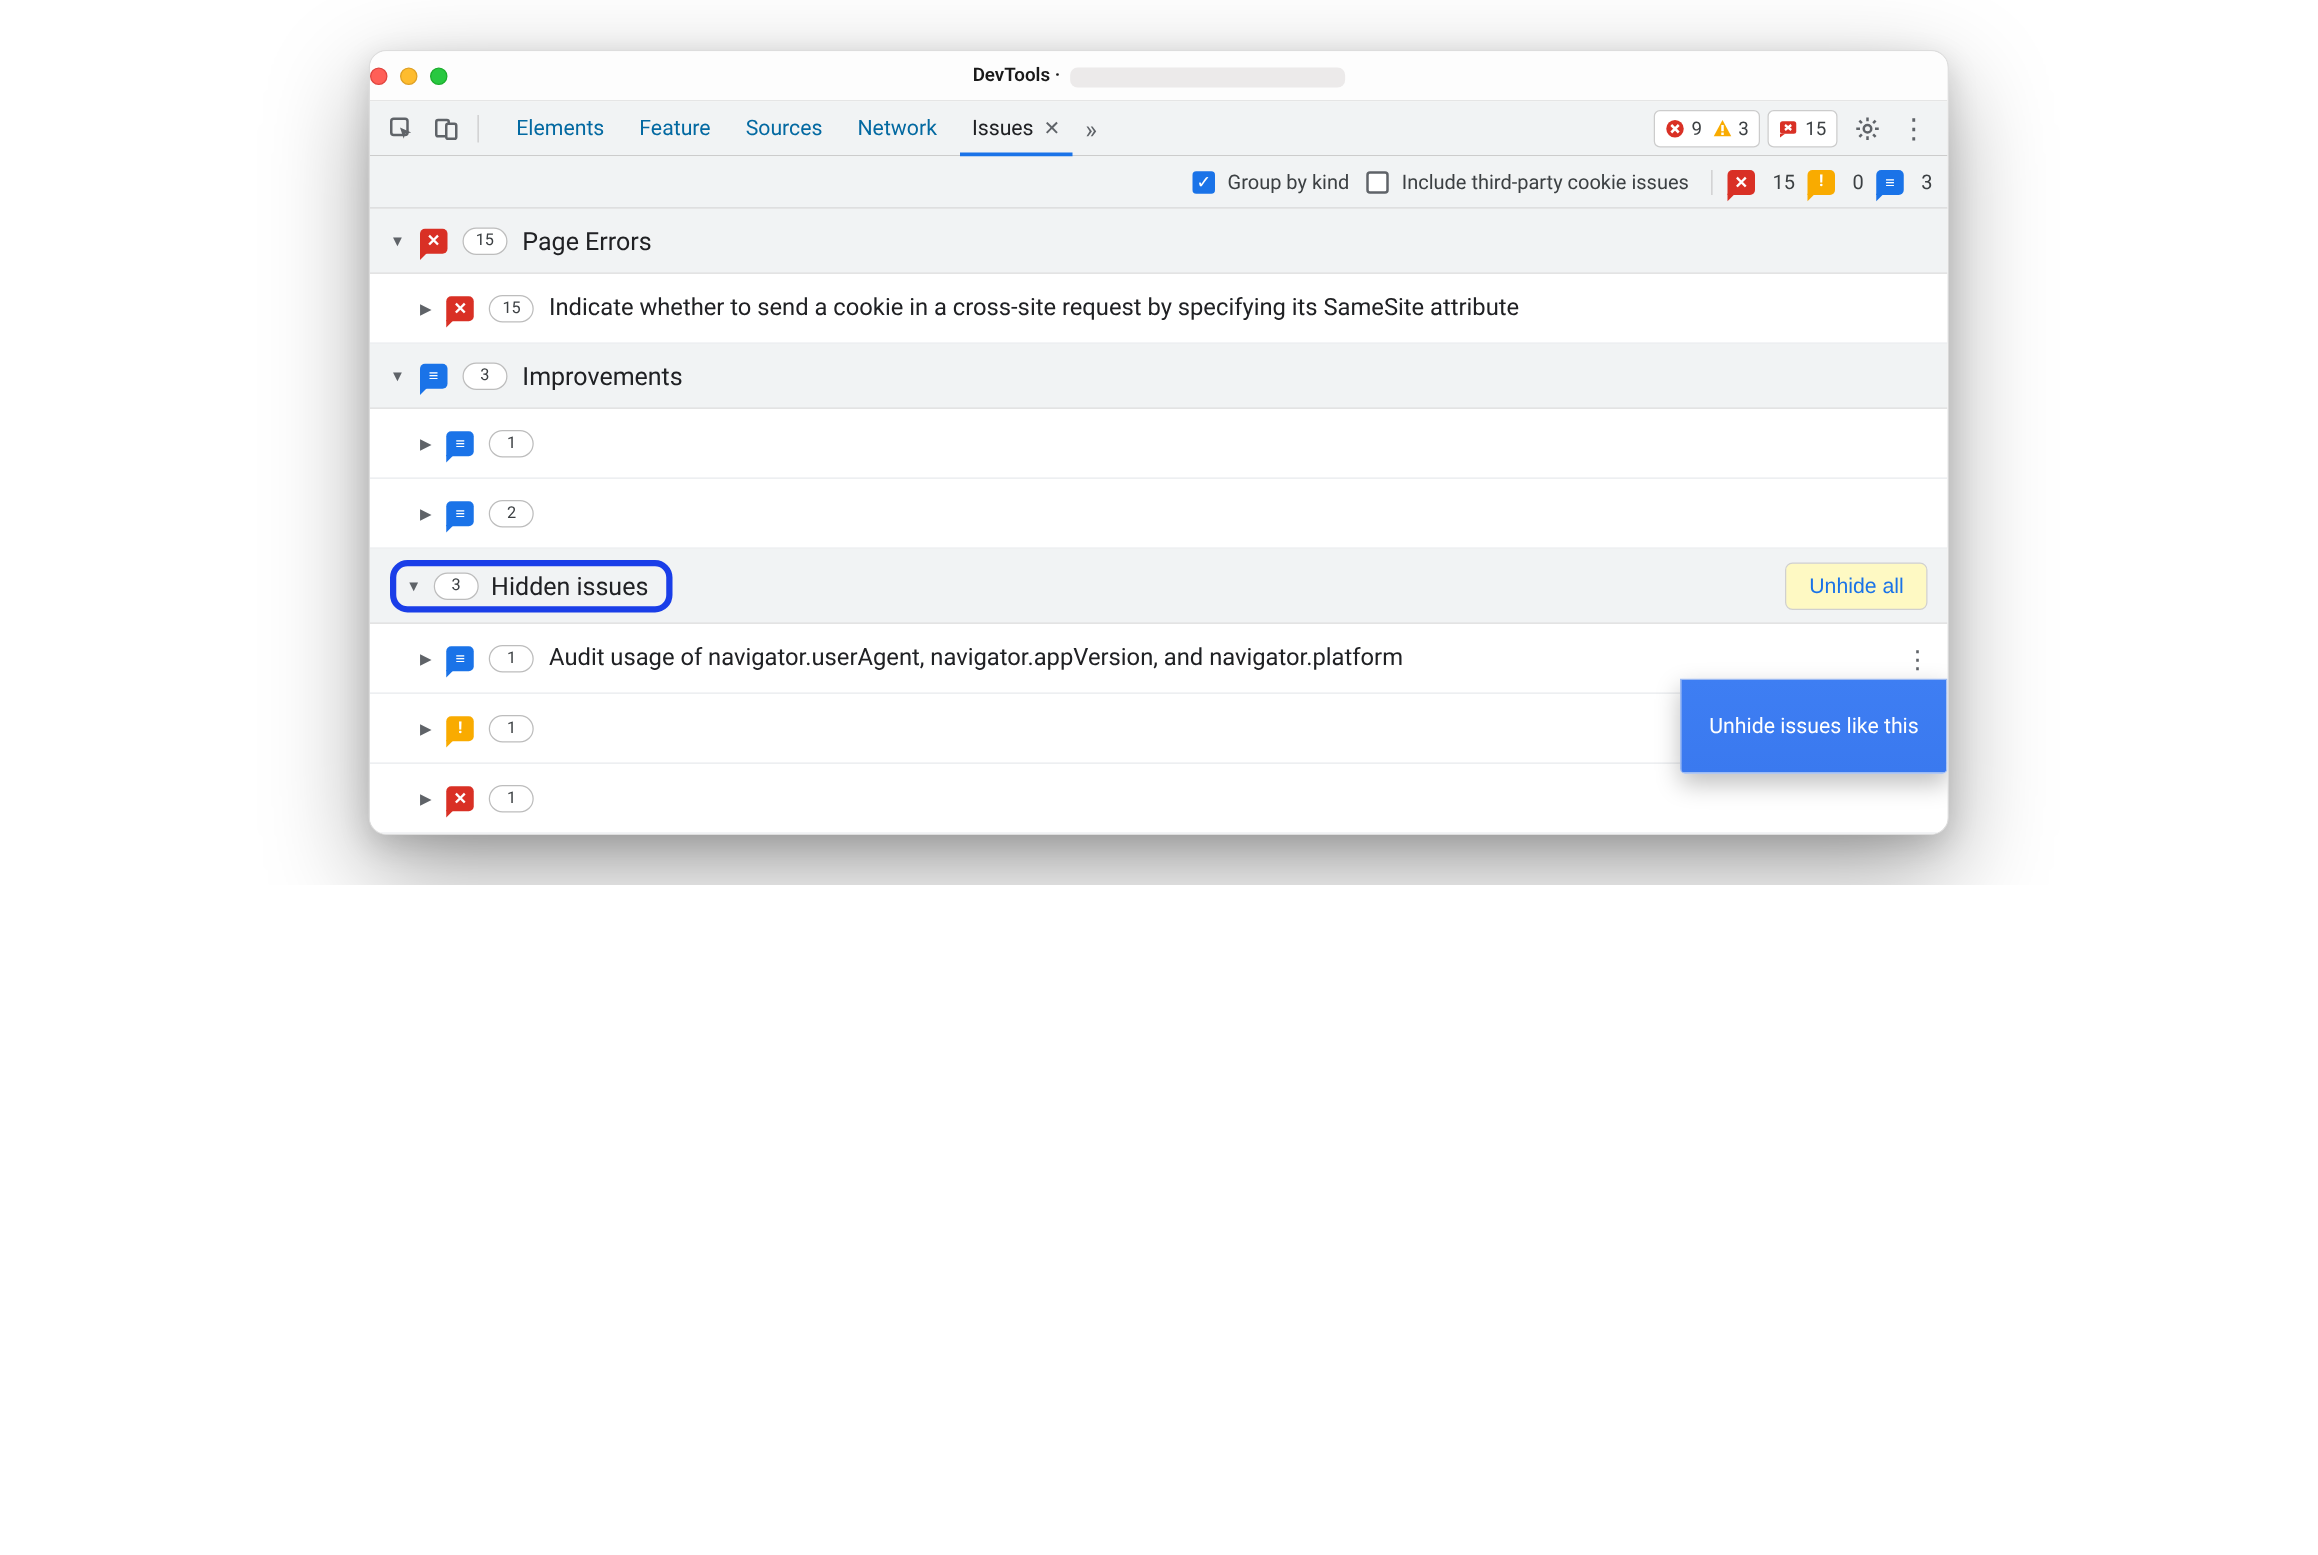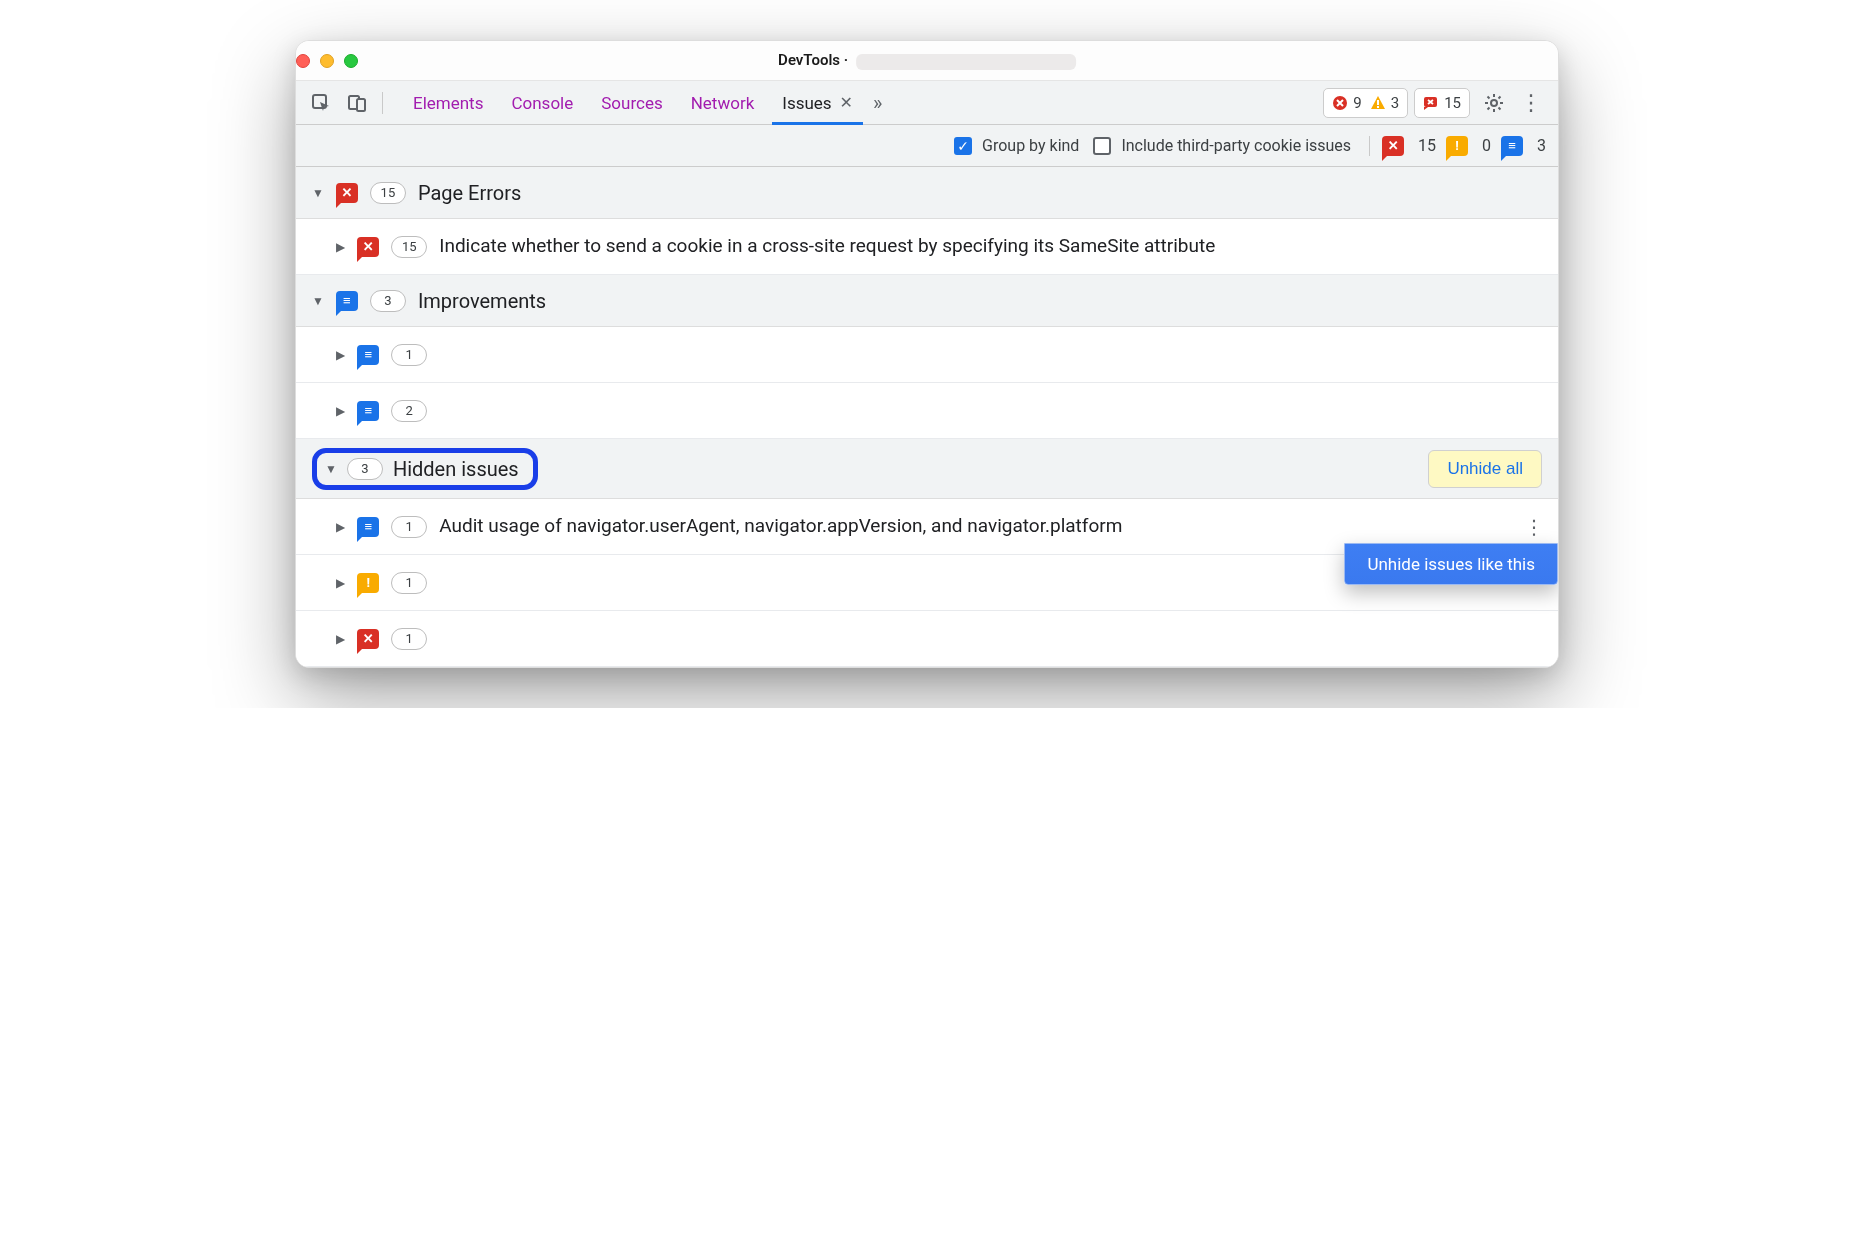--- a/index.html
+++ b/index.html
@@ -67,21 +67,21 @@
     width: 30px; height: 30px;
     color: #5f6368;
   }
   .vdiv { width: 1px; height: 22px; background: #c9c9c9; margin: 0 4px; }
   .tabs { display: flex; align-items: center; gap: 0; margin-left: 6px; }
   .tab {
     padding: 0 14px;
     height: 44px;
     display: inline-flex;
     align-items: center;
-    color: #a21caf;
+    color: #0369a1;
     font-size: 17px;
     position: relative;
     gap: 8px;
   }
   .tab.active {
     color: #202124;
   }
   .tab.active::after {
     content: '';
     position: absolute;
@@ -220,21 +220,21 @@
     font-weight: 500;
   }
   
   .context-menu {
     position: absolute;
     right: 0;
     top: 44px;
     background: linear-gradient(#3e7ef3,#3a79ef);
     color: #fff;
     font-size: 17px;
-    padding: 10px 22px;
+    padding: 27px 22px;
     border-radius: 0 0 4px 4px;
     border: 1px solid #9bb9f2;
     box-shadow: 0 8px 20px rgba(0,0,0,0.25);
     z-index: 5;
   }
   
   svg { display: block; }
   .icon-bubble {
     width: 22px; height: 20px;
     border-radius: 4px 4px 4px 0;
@@ -286,21 +286,21 @@
           <rect x="2" y="3" width="10" height="13" rx="1.5" fill="none" stroke="#5f6368" stroke-width="2"></rect>
           <rect x="10" y="6" width="8" height="12" rx="1.5" fill="#f1f3f4" stroke="#5f6368" stroke-width="2"></rect>
         </svg>
     </div>
     <div class="vdiv"></div>
     <div class="tabs">
       <div class="tab">
           <span>Elements</span>
         </div>
       <div class="tab">
-          <span>Console</span>
+          <span>Feature</span>
         </div>
       <div class="tab">
           <span>Sources</span>
         </div>
       <div class="tab">
           <span>Network</span>
         </div>
       <div class="tab active">
         <span>Issues</span>
         <span class="close-x">✕</span>

